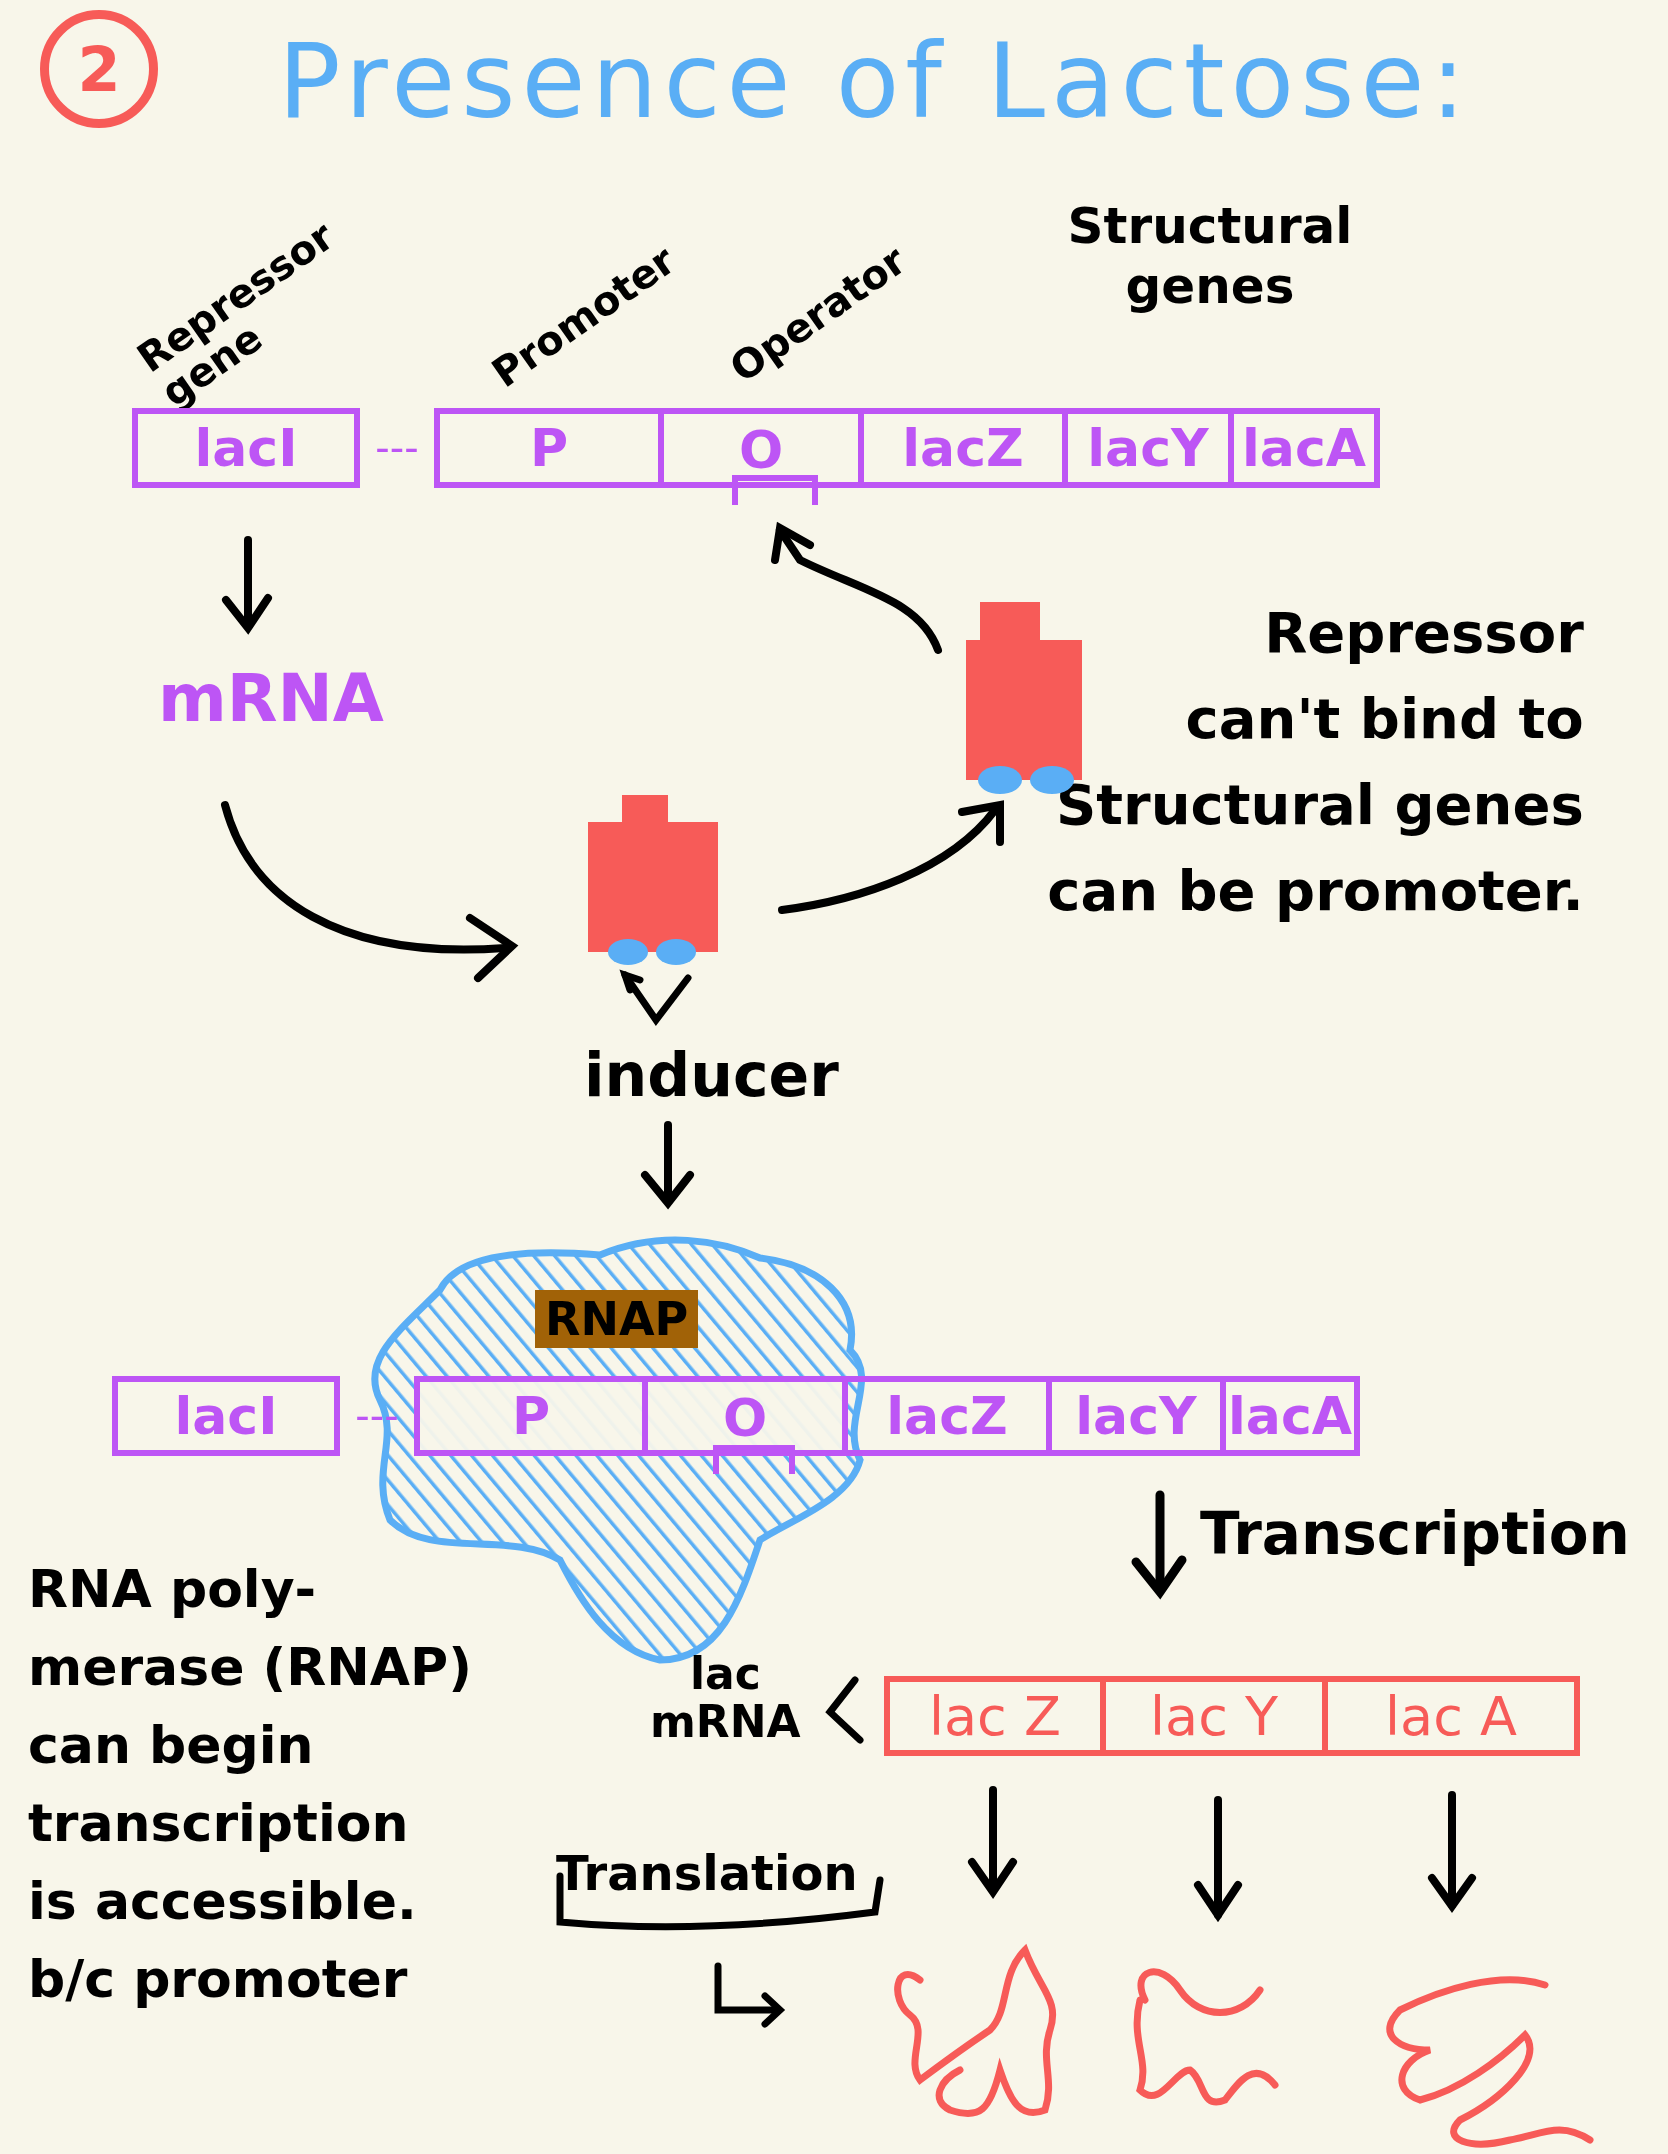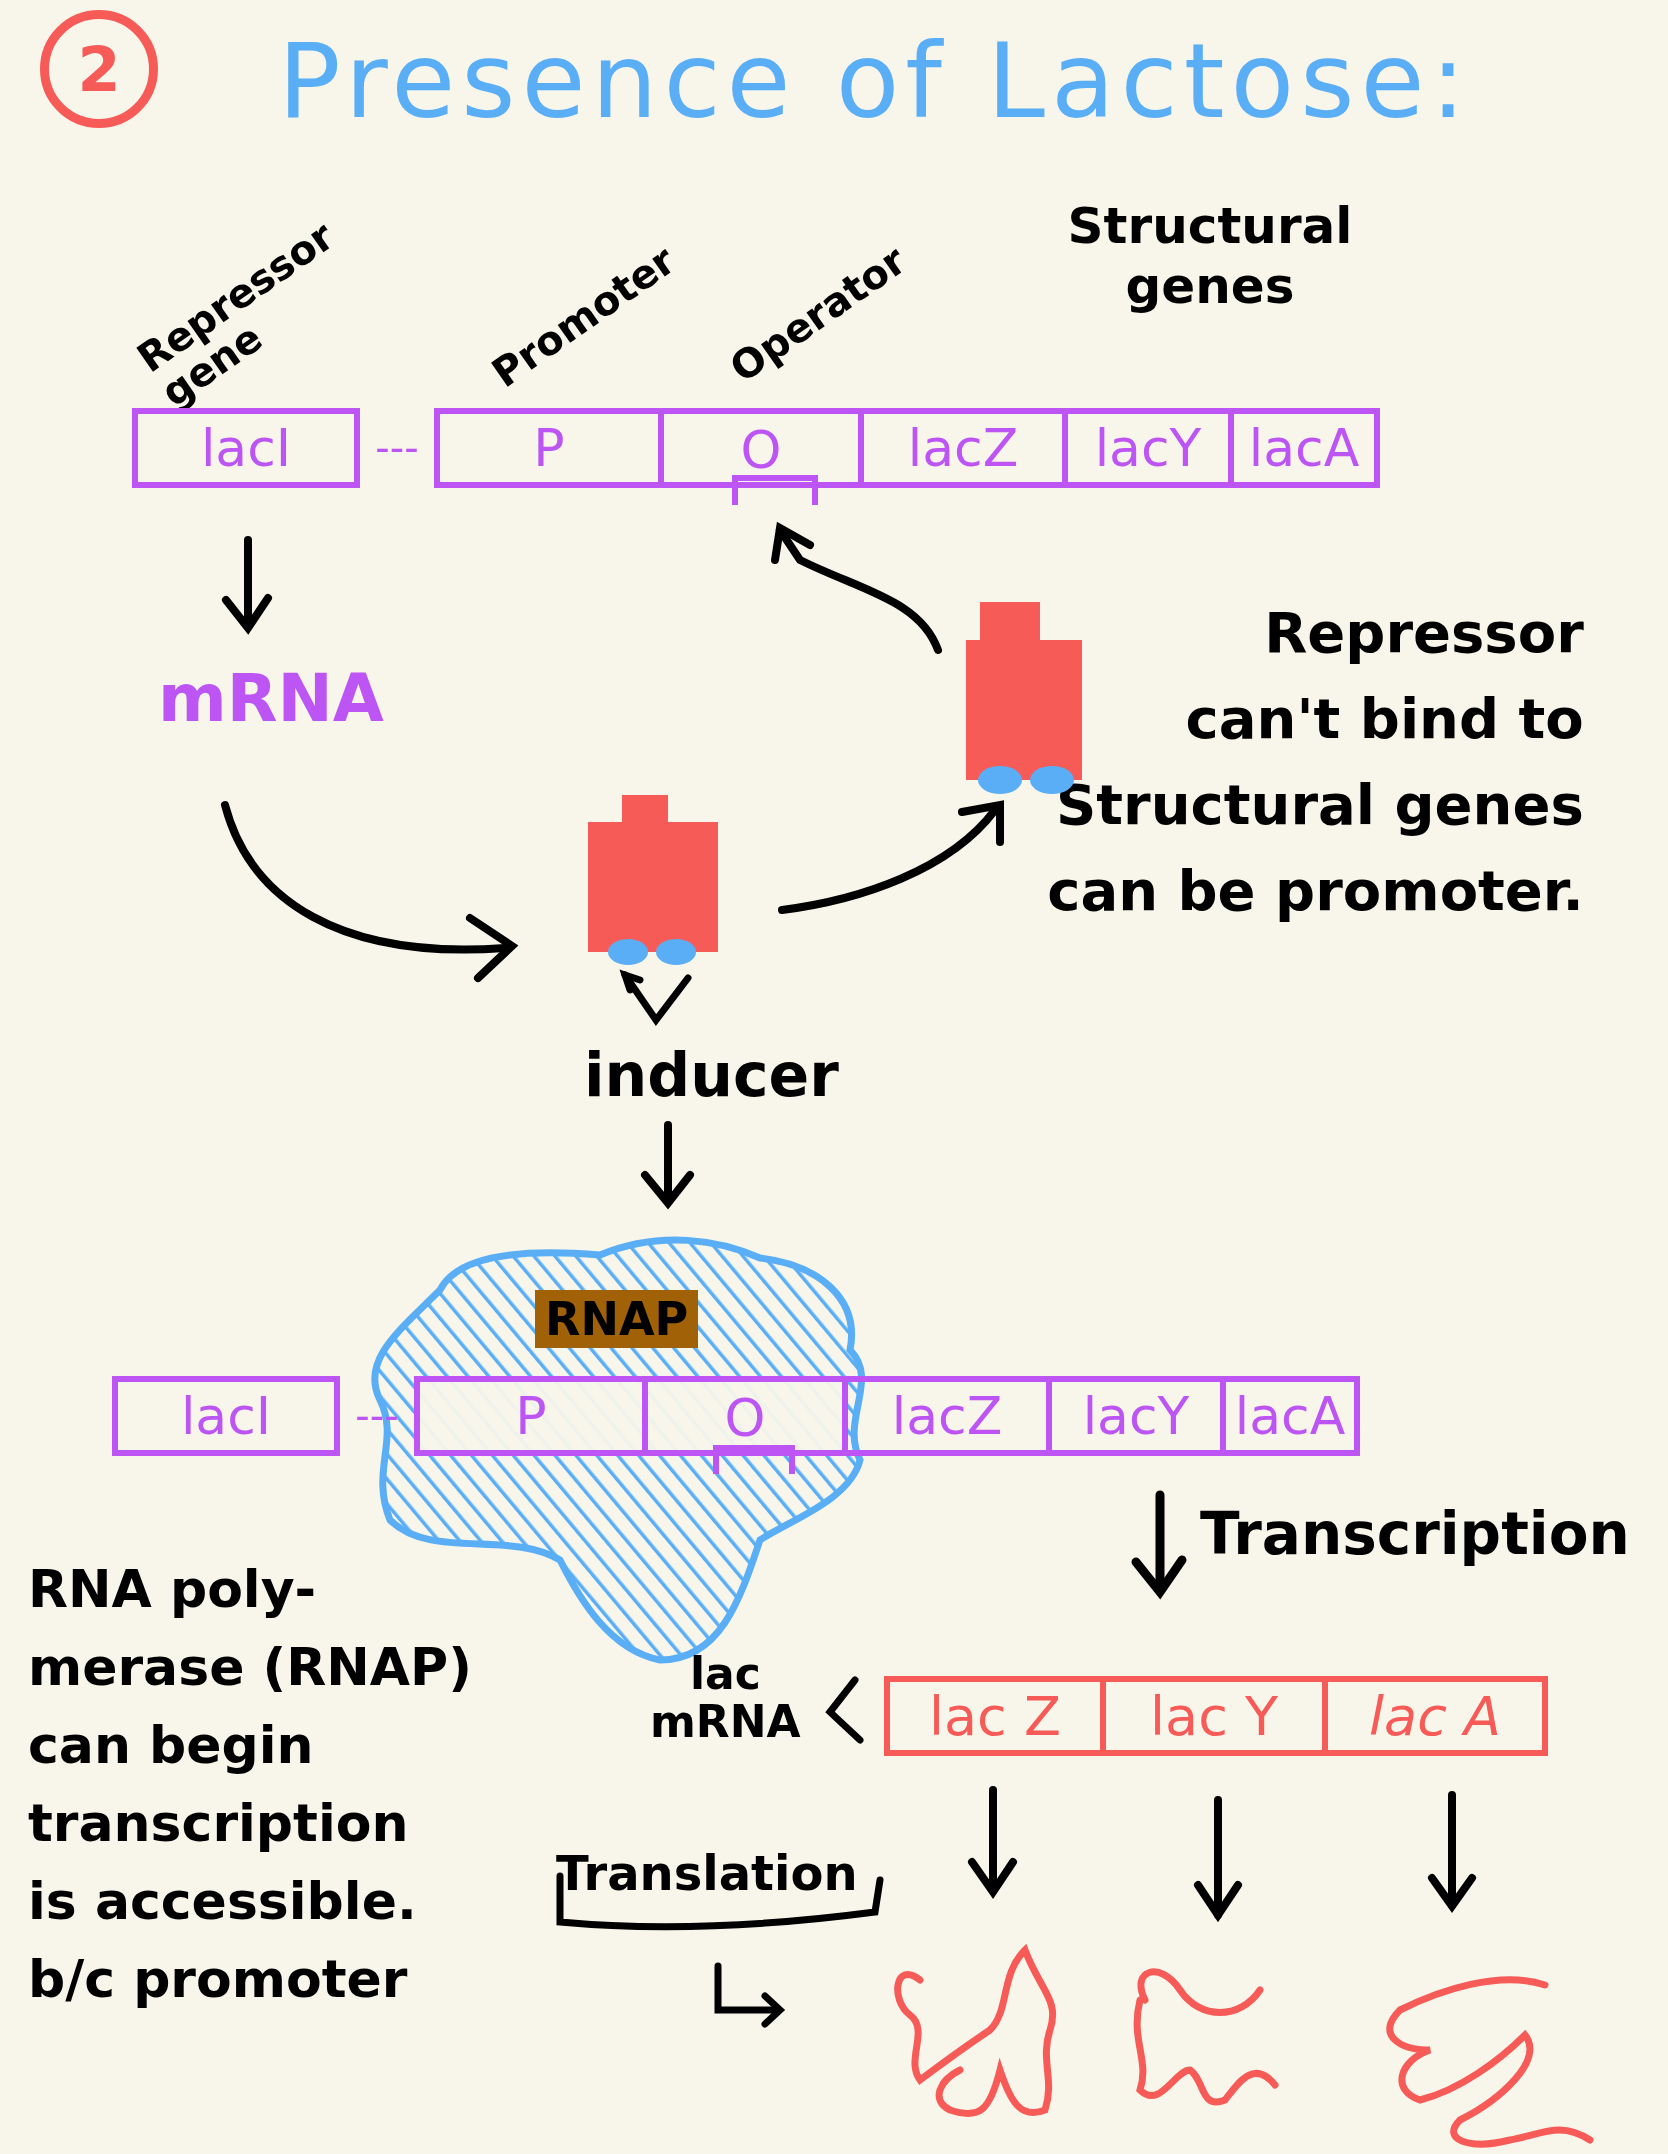--- a/index.html
+++ b/index.html
@@ -4,21 +4,21 @@
 <style>
   html, body { margin:0; padding:0; }
   body { width:1668px; height:2154px; background:#f8f6ea; position:relative; overflow:hidden;
          font-family:"DejaVu Sans", sans-serif; }
   .abs { position:absolute; }
   .hand { font-family:"DejaVu Sans", sans-serif; font-weight:bold; color:#000; white-space:nowrap; }
   .title { color:#5aaef5; font-size:104px; font-weight:normal; letter-spacing:6px; }
   .purple { color:#bd55f5; }
   .gene-row { display:flex; position:absolute; }
   .gbox { border:6px solid #bd55f5; height:80px; display:flex; align-items:center; justify-content:center;
-          color:#bd55f5; font-size:52px; box-sizing:border-box; margin-left:-6px; }
+          color:#bd55f5; font-size:52px; box-sizing:border-box; margin-left:-6px;font-weight:bold; }
   .rbox { border:6px solid #f75b58; height:80px; display:flex; align-items:center; justify-content:center;
           color:#f75b58; font-size:54px; box-sizing:border-box; margin-left:-6px;margin-top:8px; }
   .label-rot { transform-origin:left bottom; transform:rotate(-35deg); font-size:40px; }
   .para { font-size:52px; line-height:78px; }
   svg { position:absolute; left:0; top:0; }
 </style>
 </head>
 <body>
 
 <div class="abs" style="left:40px;top:10px;width:118px;height:118px;border:9px solid #f75b58;border-radius:50%;box-sizing:border-box;display:flex;align-items:center;justify-content:center;">
@@ -186,17 +186,17 @@
   <div>lac</div>
   <div>mRNA</div>
 </div>
 <div class="gene-row" style="left:884px;top:1668px;">
   <div class="rbox" style="width:222px;margin-left:0;">
       <span>lac Z</span>
     </div>
   <div class="rbox" style="width:228px;">
       <span>lac Y</span>
     </div>
-  <div class="rbox" style="width:226px;font-style:italic;">
+  <div class="rbox" style="width:258px;">
       <span>lac A</span>
     </div>
 </div>
 <div class="abs hand" style="left:556px;top:1845px;font-size:48px;">Translation</div>
 
 </body></html>

